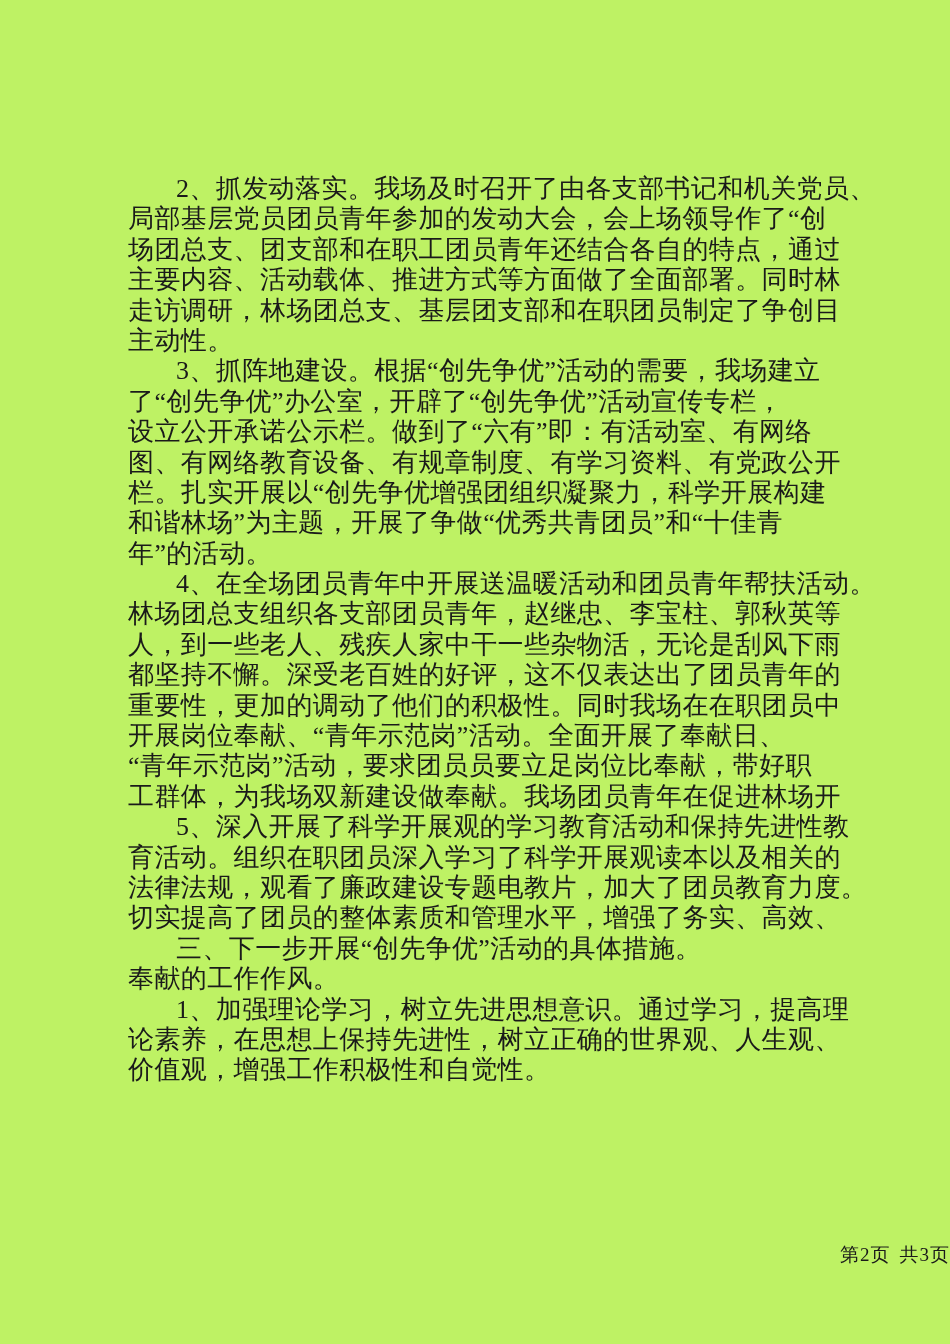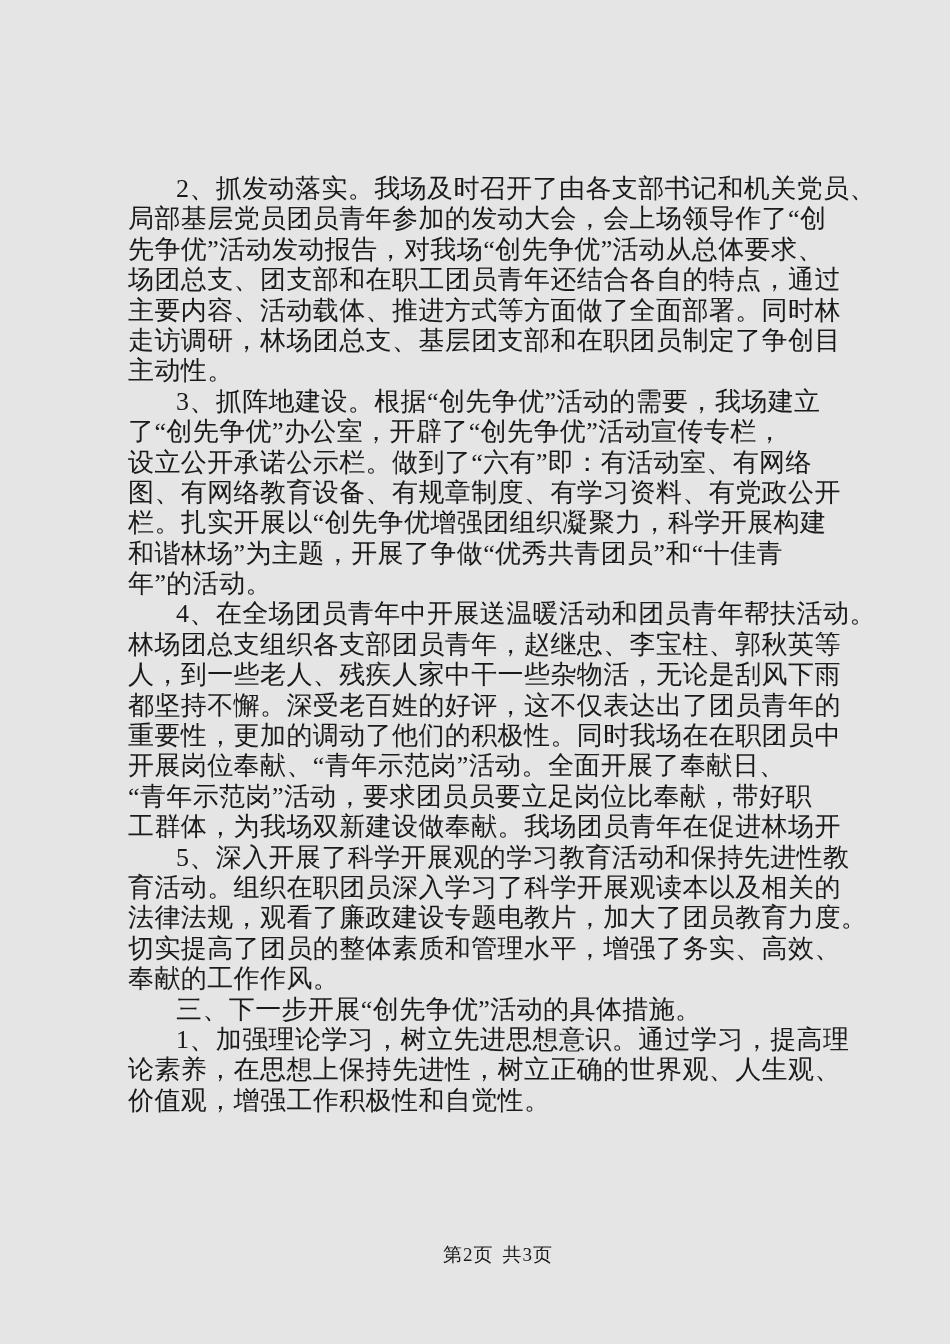--- a/index.html
+++ b/index.html
@@ -4,21 +4,21 @@
 <style>
   html, body {
     margin: 0;
     padding: 0;
     background: #ffffff;
   }
   .page {
     position: relative;
     width: 950px;
     height: 1344px;
-    background: #e5e5e5;
+    background: #bef264;
     overflow: hidden;
     font-family: "Liberation Serif", "DejaVu Serif", serif;
     color: #1a1a1a;
   }
   .doc-text {
     position: absolute;
     left: 128px;
     top: 174px;
     width: 740px;
   }
@@ -33,40 +33,39 @@
   .line.indent {
     padding-left: 48px;
   }
   .page-footer {
     position: absolute;
     left: 0;
     top: 1242px;
     width: 100%;
     box-sizing: border-box;
     padding-left: 46px;
-    text-align: center;
+    text-align: right;
     font-size: 19px;
     letter-spacing: 1px;
     color: #1a1a1a;
   }
   .page-footer .sep {
     display: inline-block;
     width: 9px;
   }
 </style>
 </head>
 <body>
 
 <div class="page">
 
   <div class="doc-text">
 
     <div class="line indent">2、抓发动落实。我场及时召开了由各支部书记和机关党员、</div>
     <div class="line">局部基层党员团员青年参加的发动大会，会上场领导作了“创</div>
-    <div class="line">先争优”活动发动报告，对我场“创先争优”活动从总体要求、</div>
     <div class="line">场团总支、团支部和在职工团员青年还结合各自的特点，通过</div>
     <div class="line">主要内容、活动载体、推进方式等方面做了全面部署。同时林</div>
     <div class="line">走访调研，林场团总支、基层团支部和在职团员制定了争创目</div>
     <div class="line">主动性。</div>
 
     <div class="line indent">3、抓阵地建设。根据“创先争优”活动的需要，我场建立</div>
     <div class="line">了“创先争优”办公室，开辟了“创先争优”活动宣传专栏，</div>
     <div class="line">设立公开承诺公示栏。做到了“六有”即：有活动室、有网络</div>
     <div class="line">图、有网络教育设备、有规章制度、有学习资料、有党政公开</div>
     <div class="line">栏。扎实开展以“创先争优增强团组织凝聚力，科学开展构建</div>
@@ -79,23 +78,23 @@
     <div class="line">都坚持不懈。深受老百姓的好评，这不仅表达出了团员青年的</div>
     <div class="line">重要性，更加的调动了他们的积极性。同时我场在在职团员中</div>
     <div class="line">开展岗位奉献、“青年示范岗”活动。全面开展了奉献日、</div>
     <div class="line">“青年示范岗”活动，要求团员员要立足岗位比奉献，带好职</div>
     <div class="line">工群体，为我场双新建设做奉献。我场团员青年在促进林场开</div>
 
     <div class="line indent">5、深入开展了科学开展观的学习教育活动和保持先进性教</div>
     <div class="line">育活动。组织在职团员深入学习了科学开展观读本以及相关的</div>
     <div class="line">法律法规，观看了廉政建设专题电教片，加大了团员教育力度。</div>
     <div class="line">切实提高了团员的整体素质和管理水平，增强了务实、高效、</div>
+    <div class="line indent">三、下一步开展“创先争优”活动的具体措施。</div>
+
     <div class="line">奉献的工作作风。</div>
-
-    <div class="line indent">三、下一步开展“创先争优”活动的具体措施。</div>
 
     <div class="line indent">1、加强理论学习，树立先进思想意识。通过学习，提高理</div>
     <div class="line">论素养，在思想上保持先进性，树立正确的世界观、人生观、</div>
     <div class="line">价值观，增强工作积极性和自觉性。</div>
 
   </div>
 
   <div class="page-footer">
     <span>第2页</span><span class="sep"></span><span>共3页</span>
   </div>

